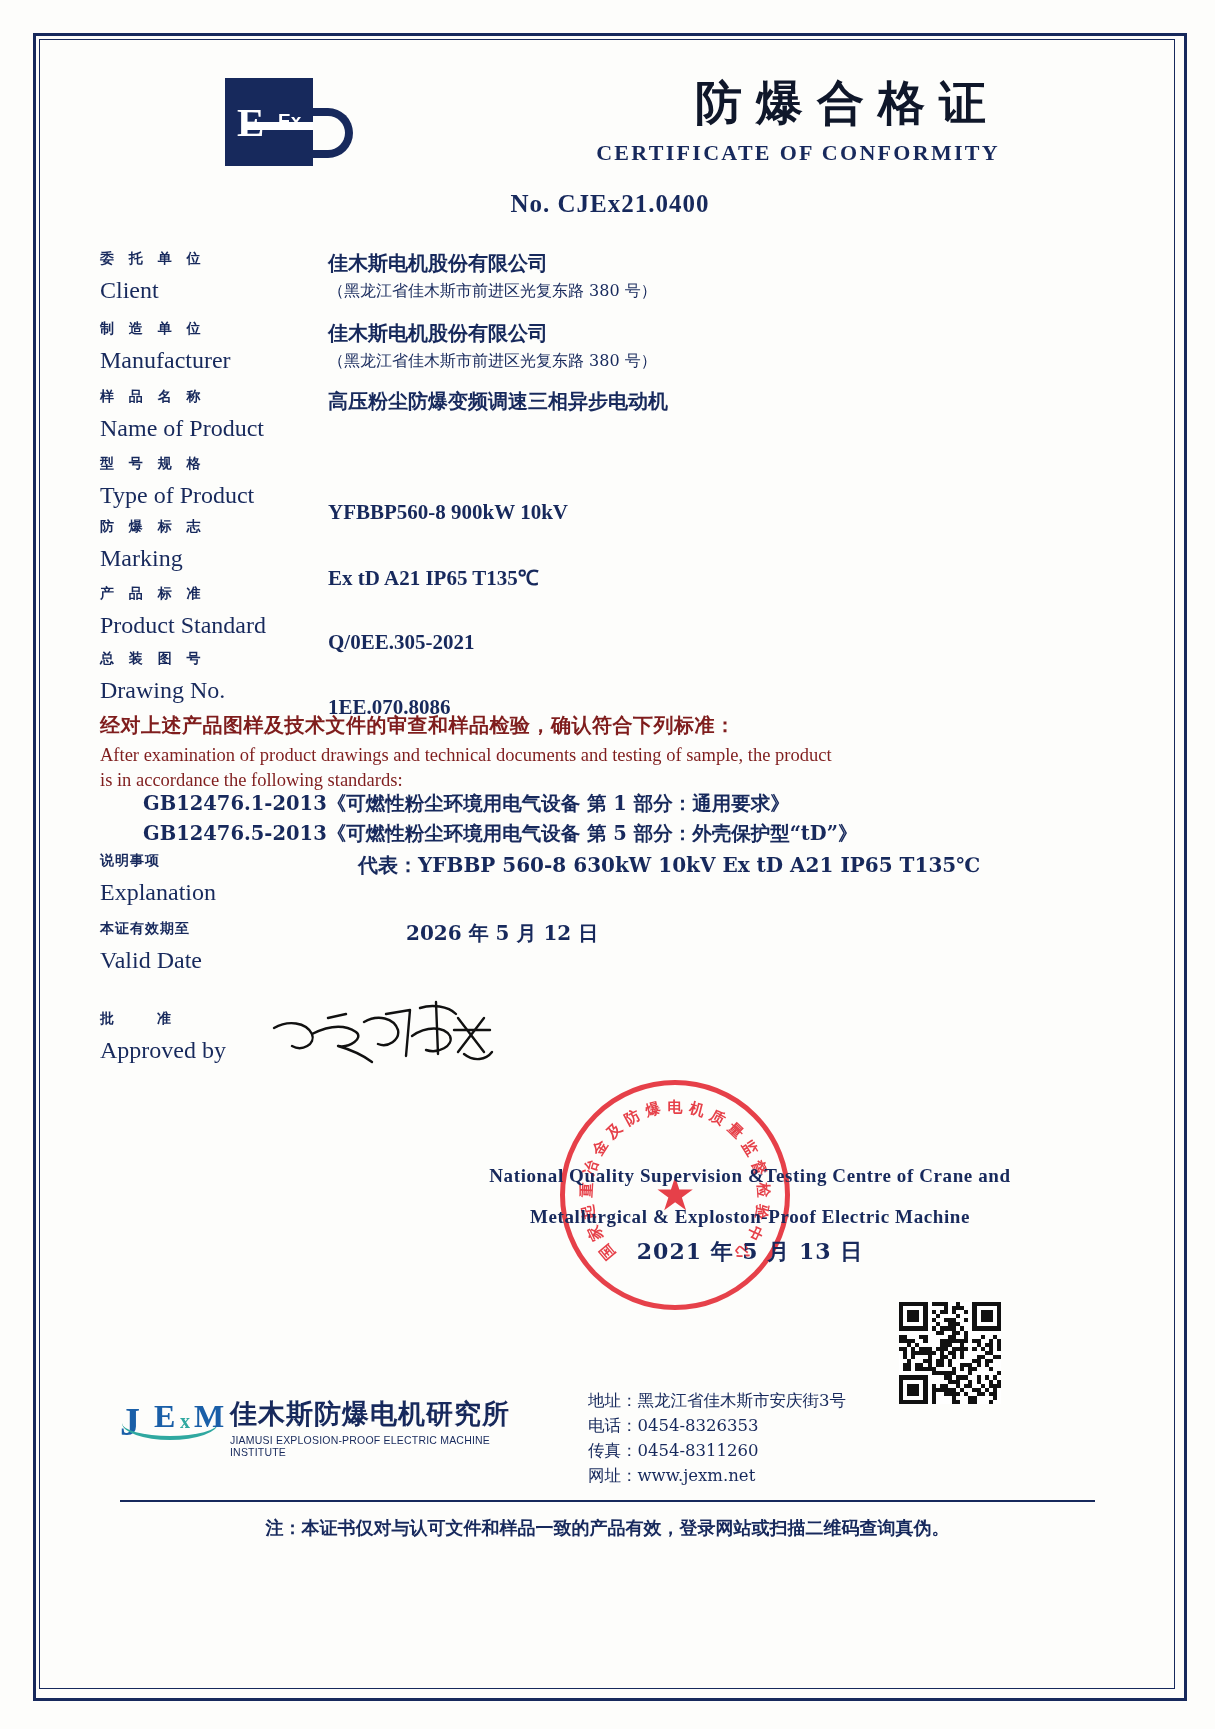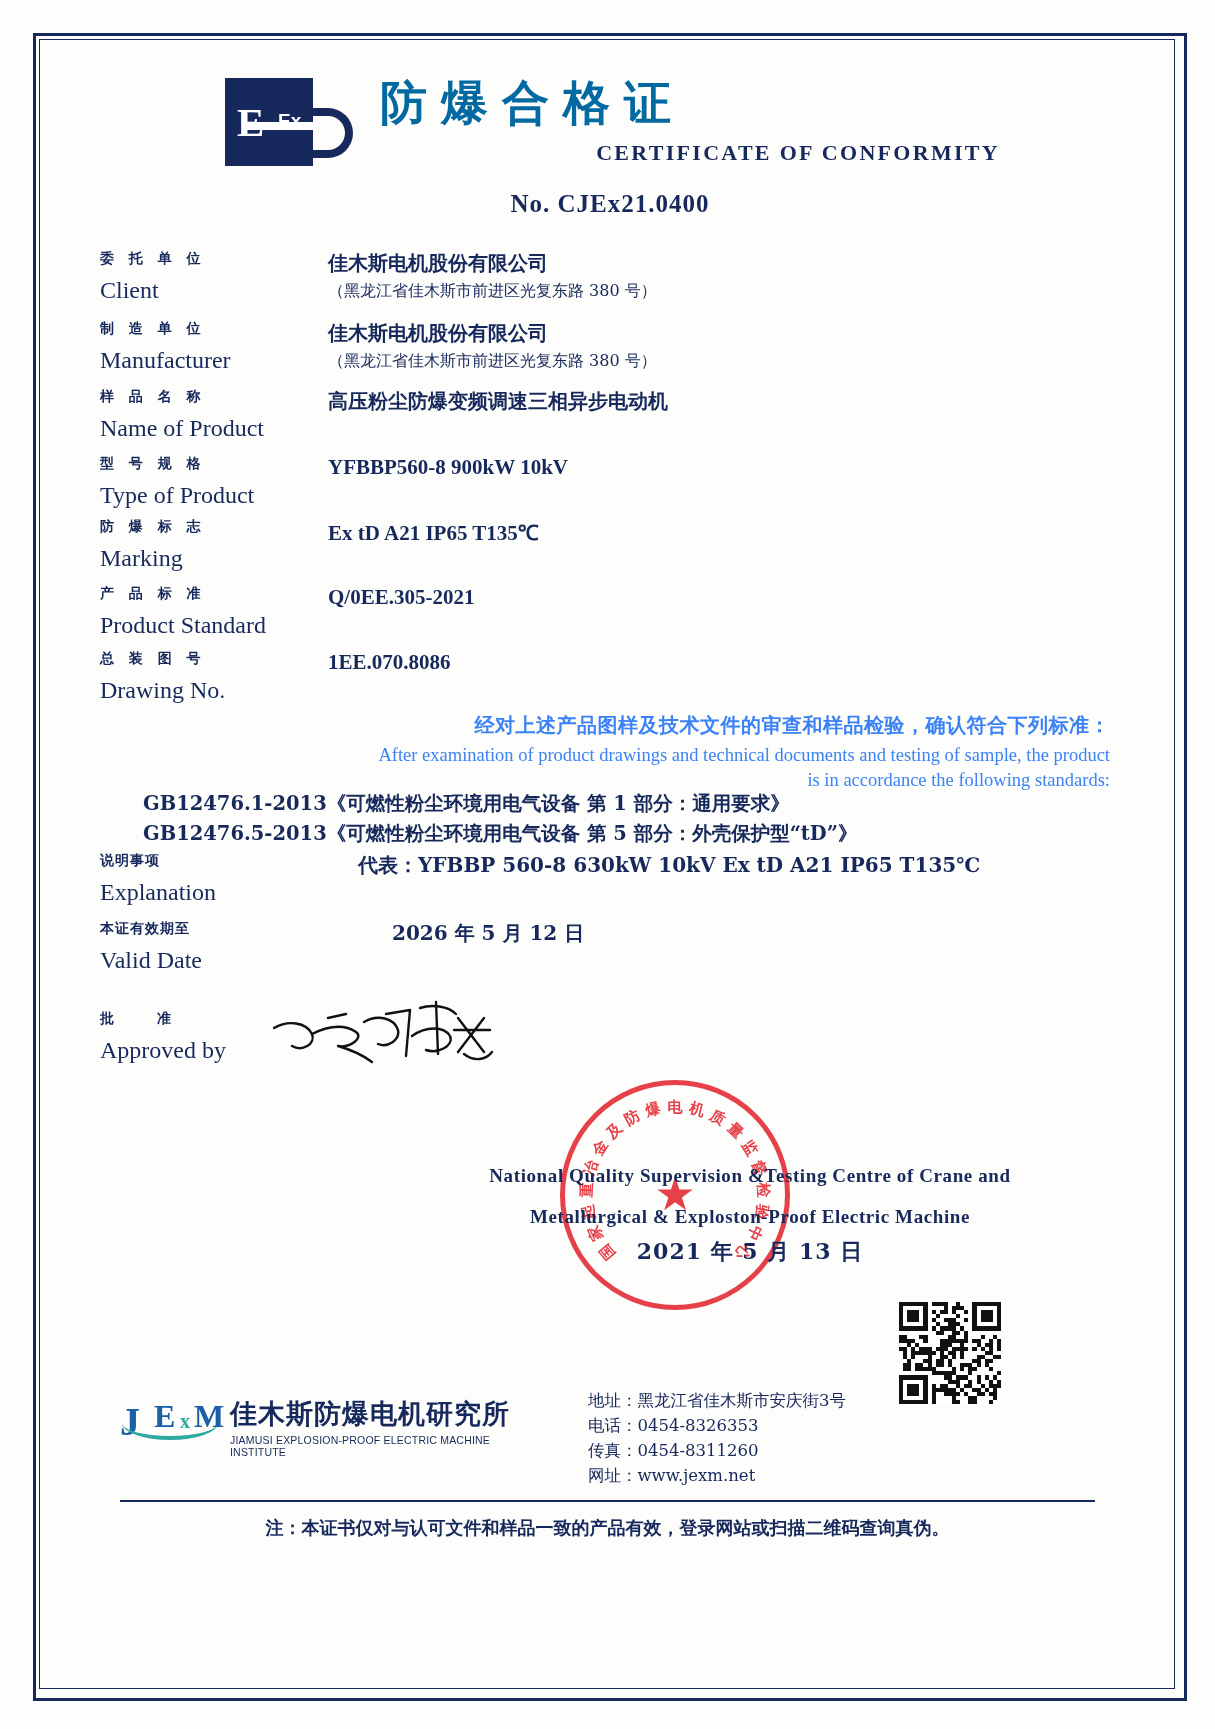--- a/index.html
+++ b/index.html
@@ -97,26 +97,26 @@
     top: 44px;
     width: 70px;
     height: 8px;
     background: #ffffff;
   }
   .title-cn {
     position: absolute;
     left: 155px;
     top: 0px;
     width: 620px;
-    text-align: left;
+    text-align: right;
     font-family: "DejaVu Serif", serif;
     font-weight: bold;
     font-size: 47px;
     letter-spacing: 14px;
-    color: #0369a1;
+    color: #0f172a;
   }
   .title-en {
     position: absolute;
     left: 155px;
     top: 68px;
     width: 620px;
     text-align: right;
     font-family: "Liberation Serif", serif;
     font-weight: bold;
     font-size: 22px;
@@ -177,29 +177,29 @@
     top: 31px;
     font-family: "DejaVu Serif", serif;
     font-size: 16px;
     color: #17295c;
     white-space: nowrap;
   }
   .f-value.mono-lat {
     font-family: "Liberation Serif", serif;
     font-weight: bold;
     font-size: 21px;
+    margin-top: 45px;
   }
 
   
   .para {
     position: absolute;
     left: 100px;
     width: 1010px;
-    color: #3b82f6;
-    text-align: right;
+    color: #7f1d1d;
   }
   .para .cn {
     font-family: "DejaVu Serif", serif;
     font-weight: bold;
     font-size: 20px;
     letter-spacing: 0.5px;
   }
   .para .en {
     font-family: "Liberation Serif", serif;
     font-size: 18.5px;
@@ -453,21 +453,21 @@
 
   <div class="field" style="top:852px">
     <div class="f-label-cn" style="letter-spacing:1px">说明事项</div>
     <div class="f-label-en">Explanation</div>
     <div class="f-value" style="left:258px">代表：YFBBP 560-8   630kW   10kV    Ex tD A21 IP65 T135℃</div>
   </div>
 
   <div class="field" style="top:920px">
     <div class="f-label-cn" style="letter-spacing:1px">本证有效期至</div>
     <div class="f-label-en">Valid Date</div>
-    <div class="f-value" style="left:292px">2026 年 5 月 12 日</div>
+    <div class="f-value" style="left:306px">2026 年 5 月 12 日</div>
   </div>
 
   <div class="field" style="top:1010px">
     <div class="f-label-cn">批　　准</div>
     <div class="f-label-en">Approved by</div>
   </div>
 
   <div class="signature">
     <svg class="sig-svg" width="260" height="80" viewBox="0 0 260 80">
       <g fill="none" stroke="#111111" stroke-width="2.4" stroke-linecap="round" stroke-linejoin="round">

